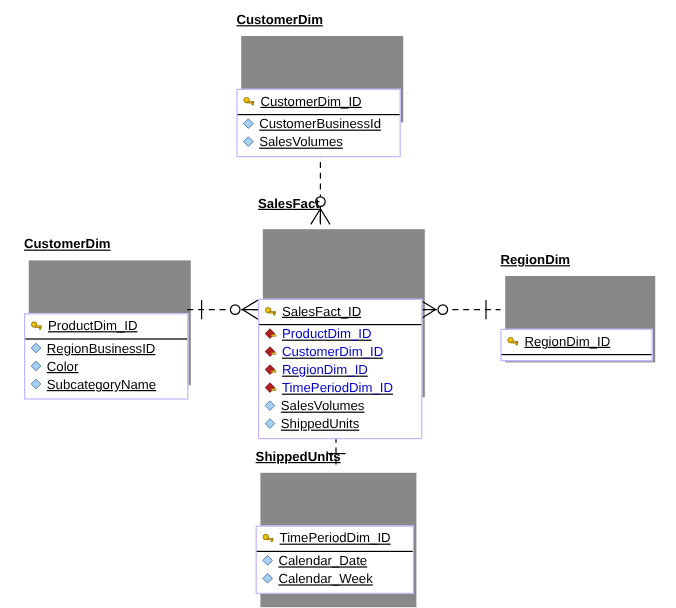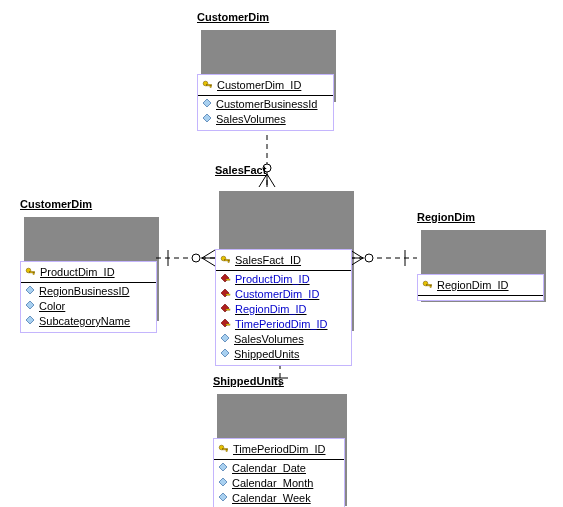--- a/index.html
+++ b/index.html
@@ -250,22 +250,16 @@
     <div class="row">
       <svg class="attr-icon" width="10" height="10" viewBox="0 0 10 10">
           <polygon points="5,1 9,5 5,9 1,5" fill="#a8d0f0" stroke="#3a6ea8" stroke-width="0.7"></polygon>
         </svg>
       <span>Calendar_Date</span>
     </div>
     <div class="row">
       <svg class="attr-icon" width="10" height="10" viewBox="0 0 10 10">
           <polygon points="5,1 9,5 5,9 1,5" fill="#a8d0f0" stroke="#3a6ea8" stroke-width="0.7"></polygon>
         </svg>
-      <span>Calendar_Month</span>
-    </div>
-    <div class="row">
-      <svg class="attr-icon" width="10" height="10" viewBox="0 0 10 10">
-          <polygon points="5,1 9,5 5,9 1,5" fill="#a8d0f0" stroke="#3a6ea8" stroke-width="0.7"></polygon>
-        </svg>
       <span>Calendar_Week</span>
     </div>
   </div>
 </div>
 
 </body></html>

